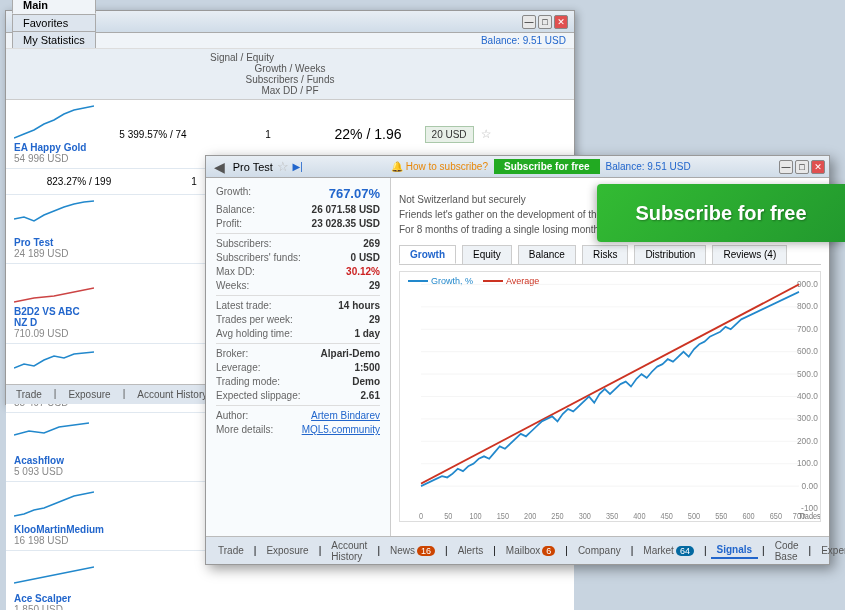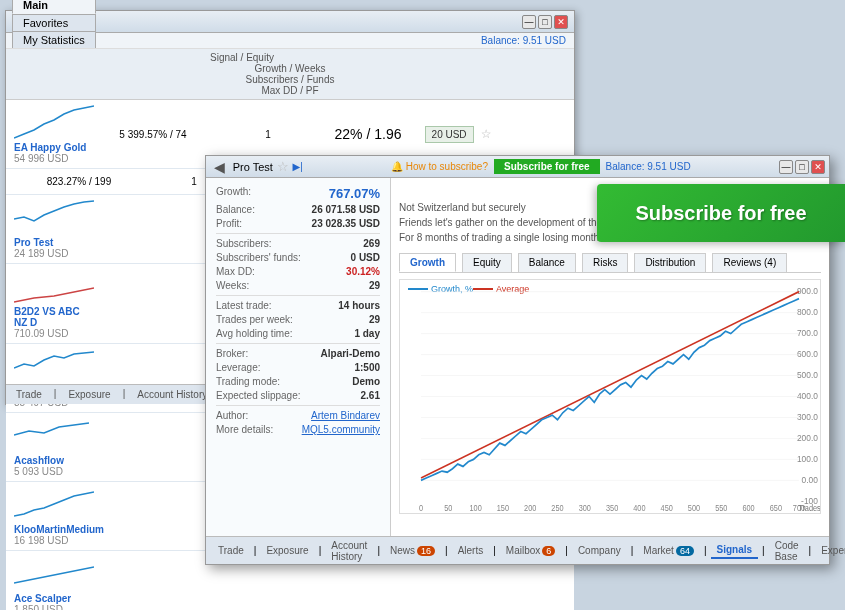--- a/index.html
+++ b/index.html
@@ -227,21 +227,21 @@
     .stat-value.red { color: #cc2222; }
     .stat-divider { border-top: 1px solid #ddd; margin: 4px 0; }
 
     .link-blue { color: #2266cc; cursor: pointer; font-size: 10px; text-decoration: underline; }
 
     
     .right-panel {
       flex: 1;
       display: flex;
       flex-direction: column;
-      padding: 22px 8px;
+      padding: 14px 8px;
       background: white;
     }
     .description-text {
       font-size: 10px;
       color: #555;
       margin-bottom: 8px;
       line-height: 1.5;
     }
 
     
@@ -280,20 +280,21 @@
       width: 100%;
       height: 100%;
     }
 
     
     .chart-legend {
       position: absolute;
       top: 4px;
       left: 8px;
       display: flex;
+      gap: 10px;
       font-size: 9px;
       align-items: flex-end;
     }
     .legend-item {
       display: flex;
       align-items: center;
       gap: 3px;
     }
     .legend-dot {
       width: 20px;

